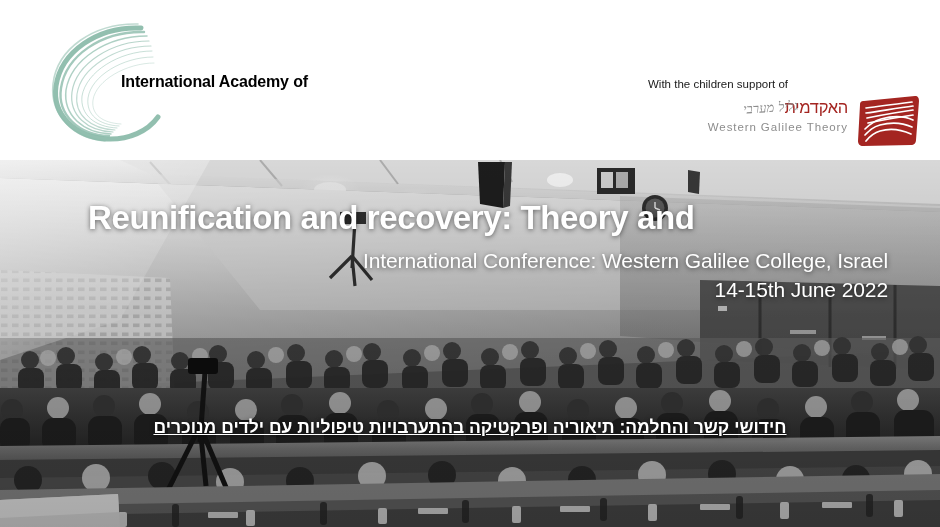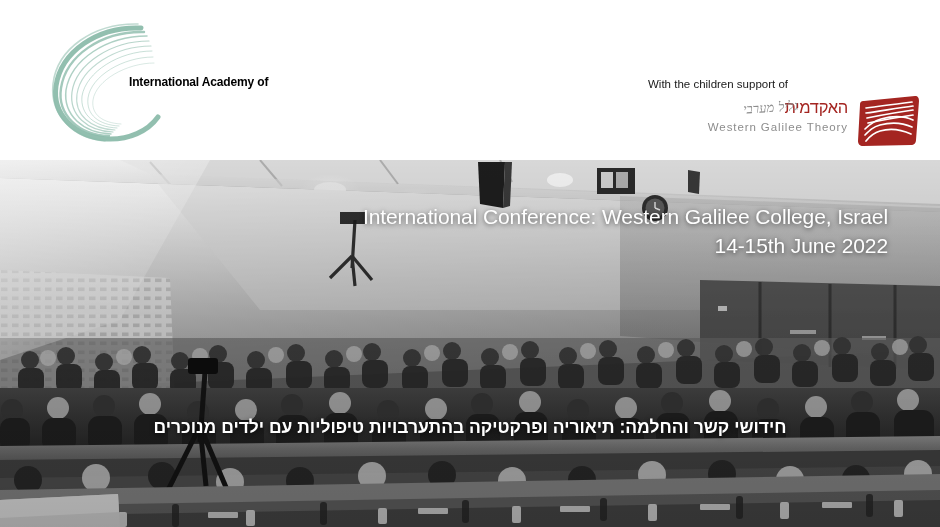--- a/index.html
+++ b/index.html
@@ -34,25 +34,25 @@
     left: 45px; top: 18px;
     width: 340px; height: 128px;
   }
   #iapac-swoosh {
     position: absolute;
     left: 0; top: 0;
     width: 125px; height: 128px;
   }
   #iapac-wordmark {
     position: absolute;
-    left: 84px; top: 53px;
+    left: 76px; top: 53px;
     width: 300px;
     color: #000000;
     font-weight: bold;
-    font-size: 12px;
+    font-size: 16px;
     line-height: 22px;
     letter-spacing: -0.15px;
   }
 
   
   #support-block {
     position: absolute;
     left: 640px; top: 78px;
     width: 280px;
     height: 76px;
@@ -161,20 +161,21 @@
   #hebrew-line {
     display: inline-block;
     color: #ffffff;
     font-size: 17.5px;
     font-weight: bold;
     direction: rtl;
     unicode-bidi: bidi-override;
     letter-spacing: 0px;
     text-shadow: 0 1px 5px rgba(0,0,0,0.75);
     white-space: nowrap;
+    text-decoration: underline;
   }
 </style>
 </head>
 <body>
 
 <div id="banner">
 
   <div id="header-band">
 
     <div id="iapac-logo">
@@ -527,20 +528,21 @@
       <polygon points="0,340 118,334 120,367 0,367" fill="#dfdfdf"></polygon>
       <polygon points="0,340 118,334 119,352 0,358" fill="#f0f0f0"></polygon>
 
       <polygon points="0,0 210,0 120,160 0,200" fill="url(#glowG)" opacity="0.85"></polygon>
 
       <rect x="0" y="0" width="940" height="367" fill="url(#vigG)"></rect>
     </svg>
   </div>
 
   <div id="title-block">
+    <div class="title-line">Reunification and recovery: Theory and</div>
     <div id="subtitle-block">
       <div class="sub-line">International Conference: Western Galilee College, Israel</div>
       <div class="sub-line">14-15th June 2022</div>
     </div>
   </div>
 
   <div id="hebrew-strip">
     <span id="hebrew-line">חידושי קשר והחלמה: תיאוריה ופרקטיקה בהתערבויות טיפוליות עם ילדים מנוכרים</span>
   </div>
 

